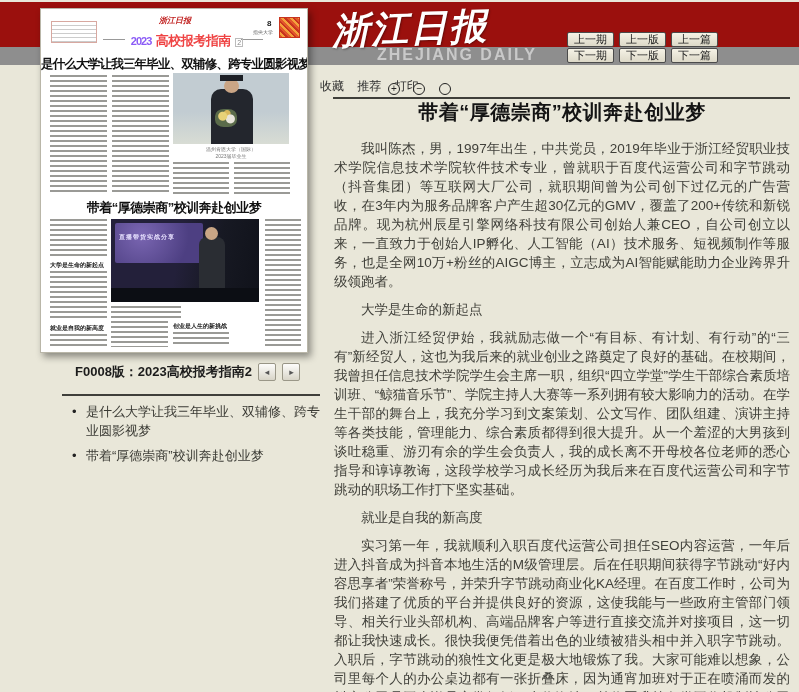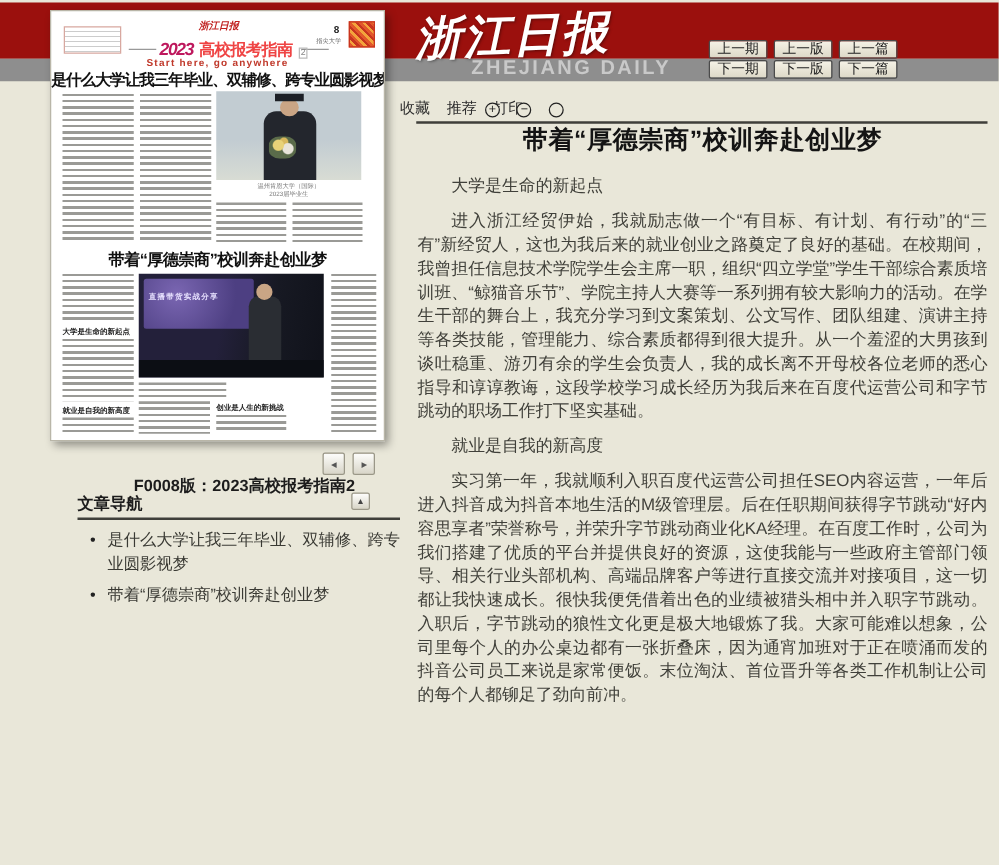--- a/index.html
+++ b/index.html
@@ -54,21 +54,21 @@
     background:#fff; border:1px solid #b9b6a8; box-shadow:3px 4px 7px rgba(0,0,0,.4);
     overflow:hidden;
   }
   .mast-box { position:absolute; left:10px; top:12px; width:46px; height:22px; border:1px solid #d8a8a0;
     background:repeating-linear-gradient(#fff 0 3px,#ccc 3px 4px); }
   .mast-logo { position:absolute; left:118px; top:6px; font-size:8px; font-weight:bold; color:#c01f1e;
     font-family:"DejaVu Serif", serif; font-style:italic; }
   .mast-rule-l { position:absolute; left:62px; top:30px; width:22px; height:1px; background:#999; }
   .mast-rule-r { position:absolute; left:200px; top:30px; width:22px; height:1px; background:#999; }
   .mast-title { position:absolute; left:86px; top:22px; width:120px; text-align:center; white-space:nowrap; }
-  .mast-year { font-size:14px; font-weight:bold; font-style:italic; color:#be185d; letter-spacing:-1px; }
+  .mast-year { font-size:11px; font-weight:bold; color:#8b5cf6; letter-spacing:-1px; }
   .mast-name { font-size:13px; font-weight:bold; color:#ef4444; letter-spacing:-0.5px; }
   .mast-issue { font-size:7px; color:#888; border:1px solid #bbb; padding:0 1px; }
   .mast-pageno { position:absolute; left:226px; top:10px; font-size:8px; font-weight:bold; color:#222; }
   .mast-pagename { position:absolute; left:212px; top:20px; font-size:5px; color:#666; }
   .mast-qr { position:absolute; left:238px; top:8px; width:21px; height:21px;
     background:
       repeating-linear-gradient(45deg,#e2572b 0 2px,#f3a33c 2px 4px,#c8341f 4px 6px),
       #e2572b; border:1px solid #c8341f; }
   .thumb-tagline { position:absolute; left:0; top:37px; width:100%; text-align:center;
     font-size:8px; font-weight:bold; color:#c0392b; letter-spacing:1px; }
@@ -97,21 +97,21 @@
     background:radial-gradient(circle at 30% 30%, #7a66b2, #4d3f82 70%); border-radius:2px; }
   .photo2 .screen-text { position:absolute; left:8px; top:14px; width:80px;
     font-size:6px; color:#e8e2ff; letter-spacing:1px; font-weight:bold; }
   .photo2 .man { position:absolute; left:88px; top:18px; width:26px; height:60px;
     background:#2a2d33; border-radius:8px 8px 0 0; }
   .photo2 .man-head { position:absolute; left:94px; top:8px; width:13px; height:13px;
     background:#c9a585; border-radius:50%; }
   .photo2 .desk { position:absolute; left:0; bottom:0; width:148px; height:14px; background:#0c0e14; }
   .thumb-sub { position:absolute; font-size:6px; font-weight:bold; color:#222; white-space:nowrap; }
   
-  .page-label { position:absolute; left:75px; top:380px; font-size:13px; font-weight:bold; color:#1c1c1c;margin-left:32px; }
+  .page-label { position:absolute; left:75px; top:363px; font-size:13px; font-weight:bold; color:#1c1c1c; }
   .pager { position:absolute; left:258px; top:361px; }
   .pager button {
     width:18px; height:18px; margin-right:2px; font-size:9px; color:#555;
     background:linear-gradient(#fdfdfb,#d8d5c8); border:1px solid #9a9788; border-radius:2px; cursor:pointer;
   }
   
   .artnav { position:absolute; left:62px; top:394px; width:258px; }
   .artnav-head { position:relative; height:20px; }
   .artnav-title { font-size:13px; font-weight:bold; color:#1c1c1c; }
   .collapse-btn { position:absolute; right:24px; top:0; width:15px; height:14px;
@@ -166,21 +166,20 @@
   <div class="mast-rule-r"></div>
   <div class="mast-title">
     <span class="mast-year">2023</span>
     <span class="mast-name">高校报考指南</span>
     <span class="mast-issue">2</span>
   </div>
   <div class="mast-pageno">8</div>
   <div class="mast-pagename">指尖大学</div>
   <div class="mast-qr"></div>
 
-  <div class="thumb-tagline">Start here, go anywhere</div>
   <div class="thumb-h1">是什么大学让我三年毕业、双辅修、跨专业圆影视梦</div>
 
   <div class="tl" style="left:9px;  top:66px; width:57px; height:120px;"></div>
   <div class="tl" style="left:71px; top:66px; width:57px; height:120px;"></div>
   <div class="photo1">
     <div class="gown"></div>
       <div class="head"></div>
       <div class="cap"></div>
       <div class="flowers"></div>
   </div>
@@ -213,31 +212,28 @@
   <div class="tl" style="left:224px; top:210px; width:36px; height:128px;"></div>
 </div>
 
 <div class="page-label">F0008版：2023高校报考指南2</div>
 <div class="pager">
   <button><span>◂</span></button>
   <button><span>▸</span></button>
 </div>
 
 <div class="artnav">
-  <div class="artnav-head">
-    <span class="artnav-title">文章导航</span>
-    <span class="collapse-btn"><span>▴</span></span>
-  </div>
   <div class="artnav-rule"></div>
   <ul>
     <li>是什么大学让我三年毕业、双辅修、跨专业圆影视梦</li>
     <li>带着“厚德崇商”校训奔赴创业梦</li>
   </ul>
 </div>
 
 <div class="article">
   <h1>带着“厚德崇商”校训奔赴创业梦</h1>
+  <p>我叫陈杰，男，1997年出生，中共党员，2019年毕业于浙江经贸职业技术学院信息技术学院软件技术专业，曾就职于百度代运营公司和字节跳动（抖音集团）等互联网大厂公司，就职期间曾为公司创下过亿元的广告营收，在3年内为服务品牌客户产生超30亿元的GMV，覆盖了200+传统和新锐品牌。现为杭州辰星引擎网络科技有限公司创始人兼CEO，自公司创立以来，一直致力于创始人IP孵化、人工智能（AI）技术服务、短视频制作等服务，也是全网10万+粉丝的AIGC博主，立志成为AI智能赋能助力企业跨界升级领跑者。</p>
   <p>大学是生命的新起点</p>
   <p>进入浙江经贸伊始，我就励志做一个“有目标、有计划、有行动”的“三有”新经贸人，这也为我后来的就业创业之路奠定了良好的基础。在校期间，我曾担任信息技术学院学生会主席一职，组织“四立学堂”学生干部综合素质培训班、“鲸猫音乐节”、学院主持人大赛等一系列拥有较大影响力的活动。在学生干部的舞台上，我充分学习到文案策划、公文写作、团队组建、演讲主持等各类技能，管理能力、综合素质都得到很大提升。从一个羞涩的大男孩到谈吐稳重、游刃有余的学生会负责人，我的成长离不开母校各位老师的悉心指导和谆谆教诲，这段学校学习成长经历为我后来在百度代运营公司和字节跳动的职场工作打下坚实基础。</p>
   <p>就业是自我的新高度</p>
   <p>实习第一年，我就顺利入职百度代运营公司担任SEO内容运营，一年后进入抖音成为抖音本地生活的M级管理层。后在任职期间获得字节跳动“好内容思享者”荣誉称号，并荣升字节跳动商业化KA经理。在百度工作时，公司为我们搭建了优质的平台并提供良好的资源，这使我能与一些政府主管部门领导、相关行业头部机构、高端品牌客户等进行直接交流并对接项目，这一切都让我快速成长。很快我便凭借着出色的业绩被猎头相中并入职字节跳动。入职后，字节跳动的狼性文化更是极大地锻炼了我。大家可能难以想象，公司里每个人的办公桌边都有一张折叠床，因为通宵加班对于正在喷涌而发的抖音公司员工来说是家常便饭。末位淘汰、首位晋升等各类工作机制让公司的每个人都铆足了劲向前冲。</p>
 
 </div>
 
 </body></html>

